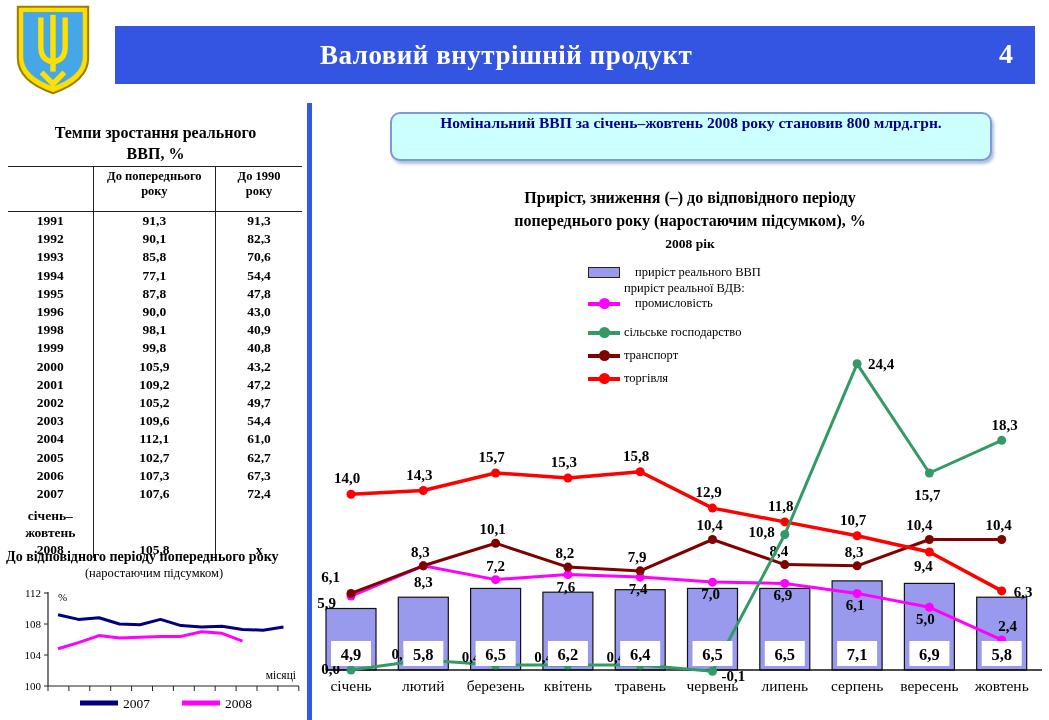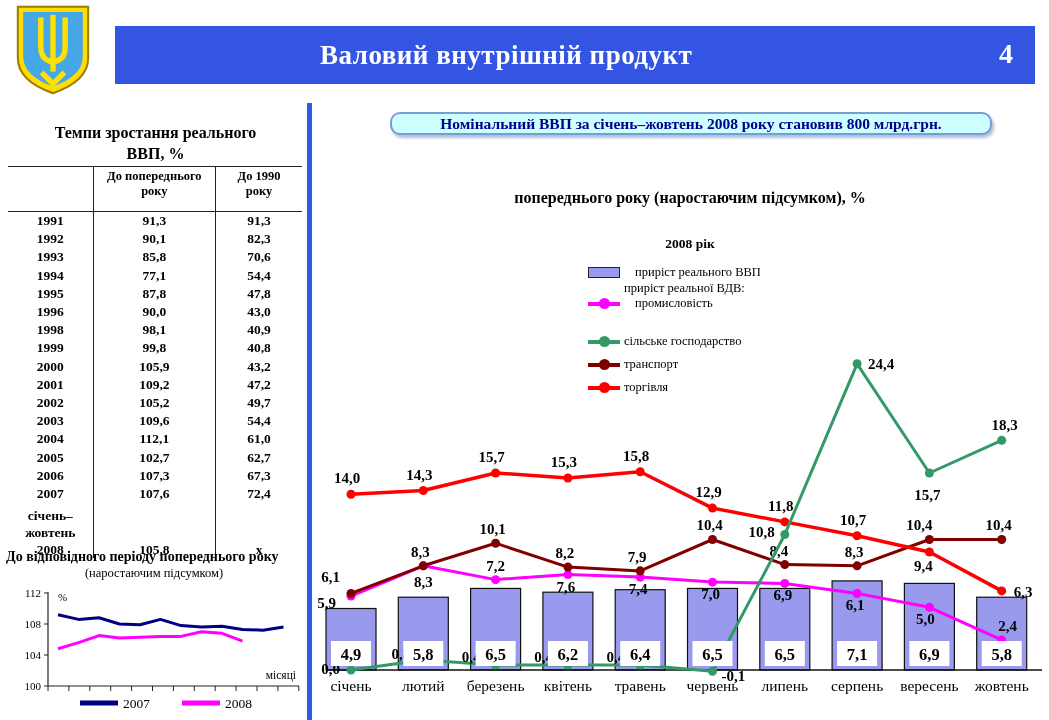--- a/index.html
+++ b/index.html
@@ -30,23 +30,23 @@
   .gtable .c3{width:88px;border-left:1.2px solid #222;}
   .gtable .mrow td{padding-top:4px;line-height:17px;}
 
   .sect-head{position:absolute;left:6px;top:548px;width:308px;text-align:left;
              font-weight:bold;font-size:14px;line-height:17px;}
   .sect-sub{position:absolute;left:0px;top:566px;width:308px;text-align:center;font-size:12.5px;}
 
   .mini-chart{position:absolute;left:2px;top:588px;width:308px;height:130px;}
 
   
-  .banner{position:absolute;left:390px;top:112px;width:602px;height:23px;
+  .banner{position:absolute;left:390px;top:112px;width:602px;height:49px;
           background:var(--banner-bg,#CCFFFF);border:2px solid var(--banner-border,#7A9BD4);
-          border-radius:10px;display:flex;align-items:center;justify-content:center;
+          border-radius:10px;display:flex;justify-content:center;
           box-shadow:2px 3px 3px rgba(110,140,190,.55);}
   .banner span{color:var(--banner-text,#00008B);font-weight:bold;font-size:15.5px;}
 
   .main-title{position:absolute;left:360px;top:186px;width:660px;text-align:center;
               font-weight:bold;font-size:16px;line-height:23px;}
   .main-year{position:absolute;left:360px;top:236px;width:660px;text-align:center;
              font-weight:bold;font-size:13.5px;}
 
   .legend{position:absolute;left:588px;top:264px;font-size:12.5px;}
   .lg-row{display:flex;align-items:center;height:17px;margin-bottom:6px;}
@@ -216,32 +216,33 @@
         <line x1="78" y1="115" x2="116" y2="115" stroke="#000080" stroke-width="5"></line>
         <text x="121" y="120" font-size="13.5">2007</text>
         <line x1="180" y1="115" x2="218" y2="115" stroke="#FF00FF" stroke-width="5"></line>
         <text x="223" y="120" font-size="13.5">2008</text>
       </svg></div>
 
   <div class="banner" data-name="nominal-gdp-banner">
     <span data-name="nominal-gdp-text">Номінальний ВВП за січень–жовтень 2008 року становив 800 млрд.грн.</span>
   </div>
   <div class="main-title" data-name="main-chart-title">
+    <div>Приріст, зниження (–) до відповідного періоду</div>
     <div>попереднього року (наростаючим підсумком), %</div>
   </div>
   <div class="main-year" data-name="main-chart-year">2008 рік</div>
   <div class="legend" data-name="main-chart-legend">
       <div class="lg-row tight" data-name="legend-item">
         <span class="lg-sw bar" data-name="legend-bar-swatch"></span>
         <span>приріст реального ВВП</span>
       </div>
       <div class="lg-row lg-head tight" data-name="legend-item">
         <span data-name="legend-group-label">приріст реальної ВДВ:</span>
       </div>
-      <div class="lg-row tight" data-name="legend-item" style="margin-bottom: 21px;">
+      <div class="lg-row tight" data-name="legend-item" style="margin-bottom: 12px;">
         <span class="lg-sw line" data-name="legend-line-swatch" style="background:#FF00FF">
           <i style="background:#FF00FF"></i>
         </span>
         <span>промисловість</span>
       </div>
       <div class="lg-row " data-name="legend-item">
         <span class="lg-sw line" data-name="legend-line-swatch" style="background:#339966">
           <i style="background:#339966"></i>
         </span>
         <span>сільське господарство</span>

